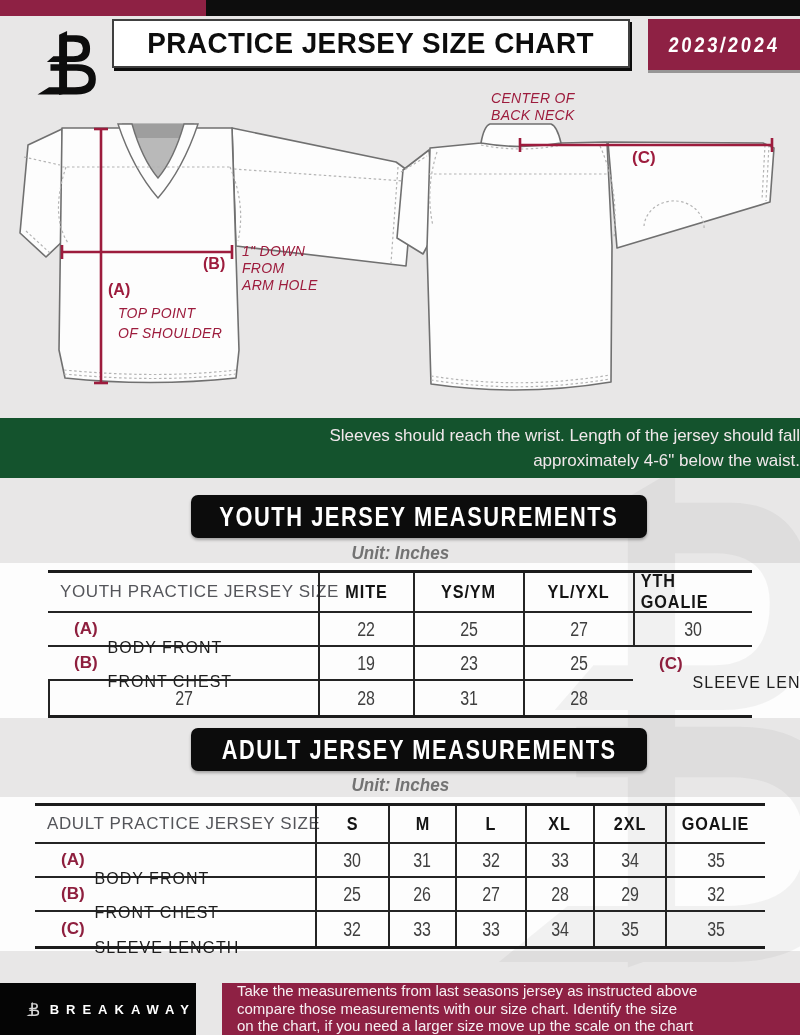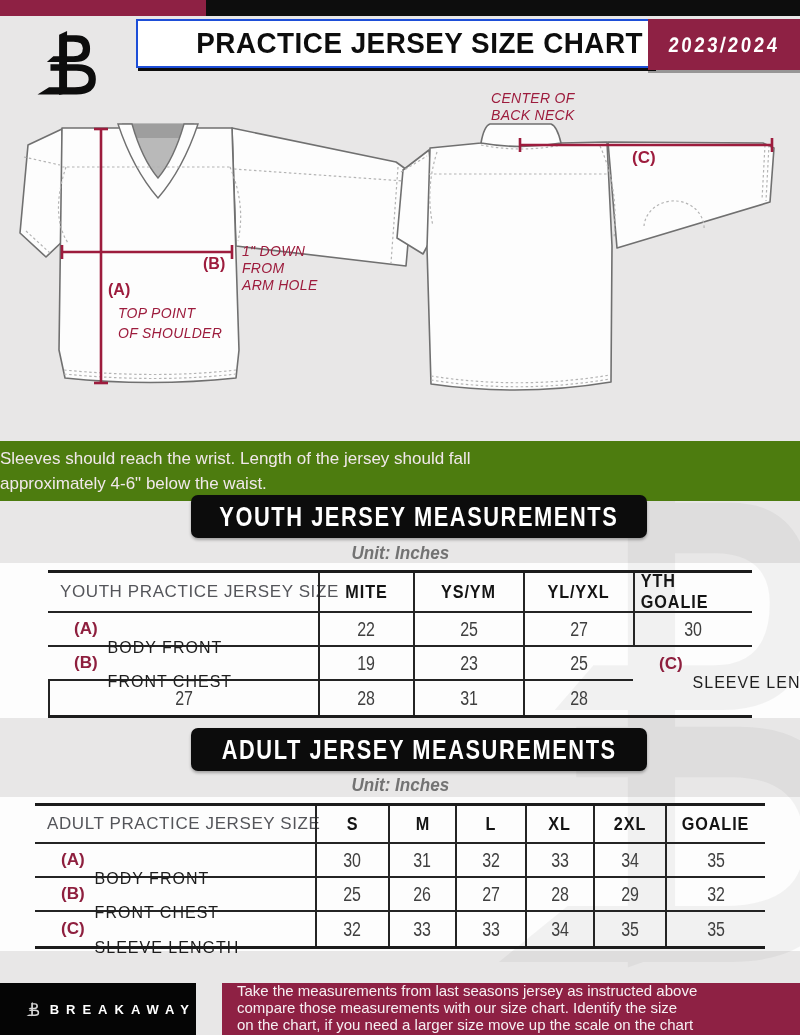--- a/index.html
+++ b/index.html
@@ -4,39 +4,39 @@
 <style>
   html,body{margin:0;padding:0;background:#cfcfcf;}
   .page{position:relative;width:800px;height:1035px;background:#e8e7e7;overflow:hidden;
         font-family:"Liberation Sans", sans-serif;}
   .abs{position:absolute;}
 
   
   .strip-maroon{left:0;top:0;width:206px;height:16px;background:#8e2144;}
   .strip-black{left:206px;top:0;width:594px;height:16px;background:#0d0d0d;}
   .logo-top{left:26px;top:26px;width:72px;height:72px;}
-  .title-box{left:136px;top:19px;width:518px;height:49px;background:#ffffff;
-             border:2px solid #1d4ed8;box-shadow:2px 3px 0 #0d0d0d;box-sizing:border-box;
-             display:flex;align-items:center;justify-content:flex-end;}
+  .title-box{left:112px;top:19px;width:518px;height:49px;background:#ffffff;
+             border:2px solid #404040;box-shadow:2px 3px 0 #0d0d0d;box-sizing:border-box;
+             display:flex;align-items:center;justify-content:center;}
   .title-box span{font-weight:bold;font-size:29px;letter-spacing:.5px;color:#0d0d0d;
                   display:inline-block;transform:scaleX(.96);white-space:nowrap;}
   .year-box{left:648px;top:19px;width:152px;height:51px;background:#8e2144;
             box-shadow:0 3px 0 rgba(0,0,0,.35);
             display:flex;align-items:center;justify-content:center;}
   .year-box span{color:#fff;font-weight:bold;font-size:21px;letter-spacing:3px;
                  display:inline-block;transform:scaleX(.88) skewX(-6deg);white-space:nowrap;}
 
   
   .anno{color:#9d1c3d;position:absolute;}
   .anno-label{font-weight:bold;font-size:16px;}
   .anno-note{font-style:italic;font-size:14px;line-height:17px;letter-spacing:.3px;white-space:nowrap;}
 
   
-  .instr{left:0;top:441px;width:800px;height:60px;background:#4d7c0f;color:#f1e8eb;
-         display:flex;flex-direction:column;align-items:flex-start;justify-content:center;
+  .instr{left:0;top:418px;width:800px;height:60px;background:#14532d;color:#f1e8eb;
+         display:flex;flex-direction:column;align-items:flex-end;justify-content:center;
          font-size:17px;line-height:25px;}
 
   
   .pill{width:456px;height:43px;background:#0c0c0c;border-radius:7px;
         box-shadow:0 2px 3px rgba(0,0,0,.3);
         display:flex;align-items:center;justify-content:center;}
   .pill span{color:#fff;font-weight:bold;font-size:28px;letter-spacing:2px;
              display:inline-block;transform:scaleX(.78);white-space:nowrap;}
   .unit{width:800px;text-align:center;color:#737373;font-weight:bold;font-style:italic;
         font-size:19px;}
@@ -60,21 +60,21 @@
   .rowlabel .key{color:#8e1f3e;font-weight:bold;font-size:17px;margin-right:10px;}
   .rowlabel .nm{color:#1e1e1e;font-size:16px;letter-spacing:1px;margin-top:37px;}
   .num{color:#3f3f3f;font-size:20px;}
   .num span{display:inline-block;transform:scaleX(.8);}
 
   
   .foot-black{left:0;top:983px;width:196px;height:52px;background:#050505;
               display:flex;align-items:center;}
   .foot-maroon{left:222px;top:983px;width:578px;height:52px;background:#8e2144;
                color:#f6eff2;font-size:15px;line-height:16.8px;
-               display:flex;flex-direction:column;justify-content:flex-start;padding-left:15px;
+               display:flex;flex-direction:column;justify-content:space-between;padding-left:15px;
                box-sizing:border-box;}
   .brand-word{color:#fff;font-weight:bold;font-size:13px;letter-spacing:7px;margin-left:10px;white-space:nowrap;}
 
   .watermark{left:430px;top:430px;width:430px;height:560px;opacity:.05;z-index:1;pointer-events:none;}
   .jersey{position:absolute;z-index:0;}
   .z2{z-index:2;}
 </style>
 </head>
 <body>
 

